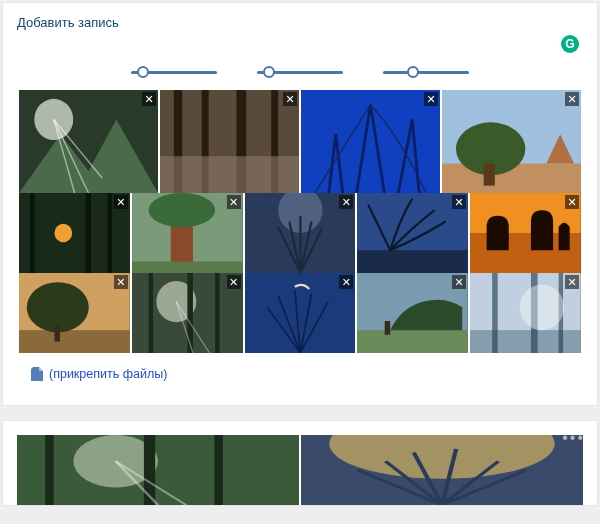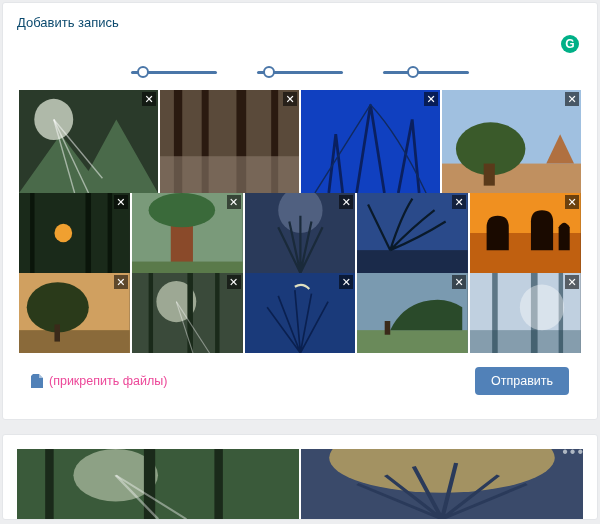--- a/index.html
+++ b/index.html
@@ -14,21 +14,21 @@
   .slider .thumb { position: absolute; top: 0; width: 12px; height: 12px; border-radius: 50%; background: #fff; border: 2px solid #4a76a8; }
   .s1 .thumb { left: 6px; } .s2 .thumb { left: 6px; } .s3 .thumb { left: 24px; }
   .gallery { display: flex; flex-wrap: wrap; gap: 2px; padding: 0 2px; }
   .thumb-img { position: relative; background: #333; overflow: hidden; }
   .thumb-img svg { width: 100%; height: 100%; display: block; }
   .close-x { position: absolute; top: 2px; right: 2px; width: 14px; height: 14px; background: rgba(0,0,0,0.55); color: #fff; font-size: 11px; line-height: 14px; text-align: center; cursor: pointer; }
   .row1 .thumb-img { width: calc(25% - 1.5px); height: 103px; }
   .row2 .thumb-img { width: calc(20% - 1.6px); height: 80px; }
   .row3 .thumb-img { width: calc(20% - 1.6px); height: 80px; }
   .footer { display: flex; align-items: center; justify-content: space-between; padding: 14px 14px 12px; }
-  .attach { color: #ec4899; font-size: 12.5px; display: flex; align-items: center; gap: 6px; cursor: pointer; }
+  .attach { color: #1d4ed8; font-size: 12.5px; display: flex; align-items: center; gap: 6px; cursor: pointer; }
   .attach .ico { width: 12px; height: 14px; }
   .send-btn { background: #5181b8; color: #fff; border: none; padding: 7px 16px; border-radius: 4px; font-size: 12.5px; cursor: pointer; }
   .feed-card { margin-top: 14px; position: relative; }
   .feed-menu { position: absolute; top: 8px; right: 12px; color: #aeb7c2; letter-spacing: 2px; font-size: 16px; cursor: pointer; }
   .feed-imgs { display: flex; gap: 2px; padding: 14px 14px 0; }
   .feed-imgs .fimg { flex: 1; height: 70px; background: #555; overflow: hidden; }
   .feed-imgs svg { width: 100%; height: 100%; display: block; }
 </style>
 </head>
 <body>
@@ -197,21 +197,20 @@
     </div>
 
     <div class="footer">
       <div class="attach">
         <svg class="ico" viewBox="0 0 12 14">
             <path d="M2,0 L8,0 L12,4 L12,14 L0,14 L0,2 Z" fill="#5181b8"></path>
             <path d="M8,0 L8,4 L12,4 Z" fill="#fff" opacity="0.5"></path>
           </svg>
         <span>(прикрепить файлы)</span>
       </div>
-      <button class="send-btn">Отправить</button>
     </div>
   </div>
 </div>
 
 <div class="card feed-card">
   <div class="feed-menu">•••</div>
   <div class="feed-imgs">
     <div class="fimg">
       <svg viewBox="0 0 100 40" preserveAspectRatio="none">
           <rect width="100" height="40" fill="#3a5a3a"></rect>

